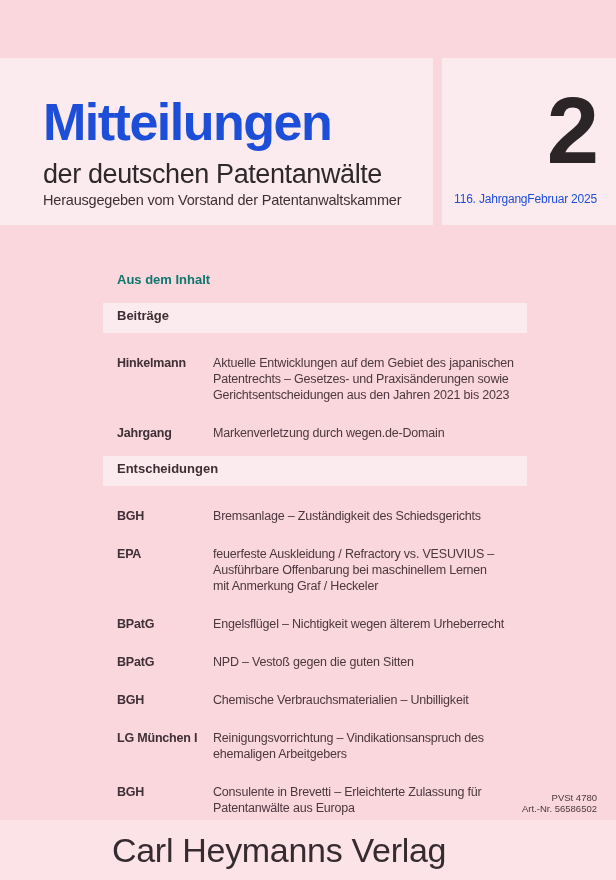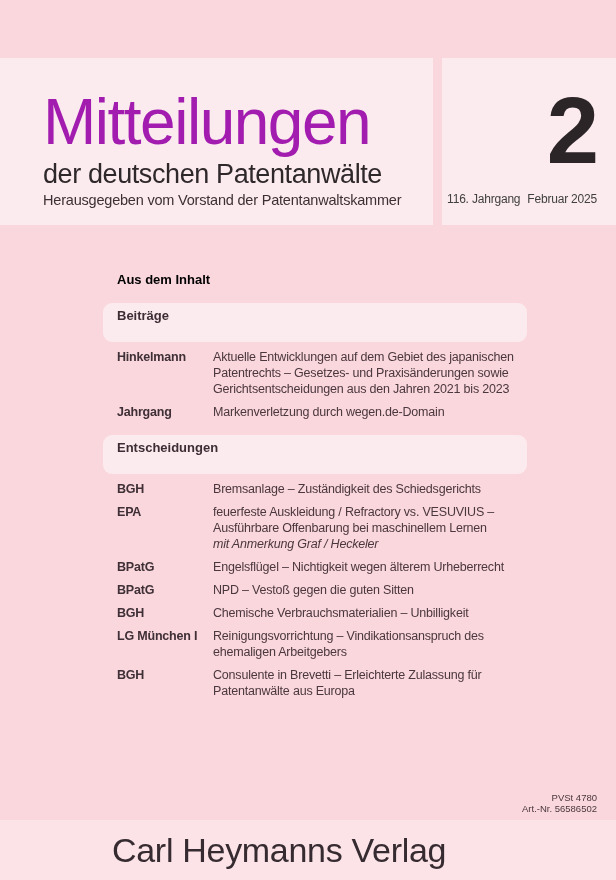--- a/index.html
+++ b/index.html
@@ -11,64 +11,64 @@
     color:#46343b;
     overflow:hidden;
   }
   
   .panel { position:absolute; background:#fcebee; }
   .panel-left  { left:0;     top:58px; width:433px; height:167px; }
   .panel-right { left:442px; top:58px; width:174px; height:167px; }
 
   .masthead-text { position:absolute; left:43px; top:96px; color:#2e282b; }
   .journal-title {
-    font-size:64px; font-weight:normal; line-height:52px;
-    letter-spacing:-1.5px; color:#a21caf;
+    font-size:52px; font-weight:bold; line-height:52px;
+    letter-spacing:-1.5px; color:#1d4ed8;
   }
   .journal-subtitle {
     font-size:27px; font-weight:normal; line-height:30px;
     letter-spacing:-0.4px; margin-top:11px; color:#2e282b;
   }
   .journal-publisher-line {
     font-size:14.5px; line-height:17px; letter-spacing:-0.2px;
     margin-top:3px; color:#3c3034;
   }
   .issue-number {
     position:absolute; right:19px; top:84px;
     font-size:94px; font-weight:bold; line-height:1; letter-spacing:-2px;
     color:#2b2528;
   }
   .issue-meta {
     position:absolute; right:19px; top:192px;
-    font-size:12px; color:#404040; letter-spacing:-0.2px;
-    display:flex; gap:7px; white-space:nowrap;
+    font-size:12px; color:#1d4ed8; letter-spacing:-0.2px;
+    display:flex; gap:0; white-space:nowrap;
   }
 
   
   .toc { position:absolute; left:103px; top:272px; width:424px; }
   .toc-heading {
     font-size:13px; font-weight:bold; line-height:16px;
-    padding-left:14px; color:#000000;
+    padding-left:14px; color:#0f766e;
   }
   .section-band {
-    margin-top:15px; height:39px; line-height:26px;
+    margin-top:15px; height:30px; line-height:26px;
     background:#fcebee; padding-left:14px;
-    font-size:13px; font-weight:bold; color:#3c2e34;border-radius:9px;
+    font-size:13px; font-weight:bold; color:#3c2e34;
   }
   .entry {
-    display:flex; padding-left:14px; margin-top:7px;
+    display:flex; padding-left:14px; margin-top:22px;
     font-size:12.5px; line-height:16px; letter-spacing:-0.2px;
   }
   .entry .src {
     width:96px; flex-shrink:0; font-weight:bold; color:#3f2f36;
     white-space:nowrap;
   }
   .entry .desc { flex:1; color:#4b373e; }
   .entry .desc div { white-space:nowrap; }
-  .entry .desc .italic { font-style:italic; }
+  .entry .desc .italic { }
 
   
   .footer-panel { position:absolute; left:0; top:820px; width:616px; height:60px; background:#fbe3e7; }
   .footer-publisher {
     position:absolute; left:112px; top:836px;
     font-size:34px; line-height:28px; letter-spacing:-0.3px; color:#362b30;
   }
   .footer-codes {
     position:absolute; right:19px; top:792px;
     font-size:9.5px; line-height:11px; text-align:right; color:#4a383e;

